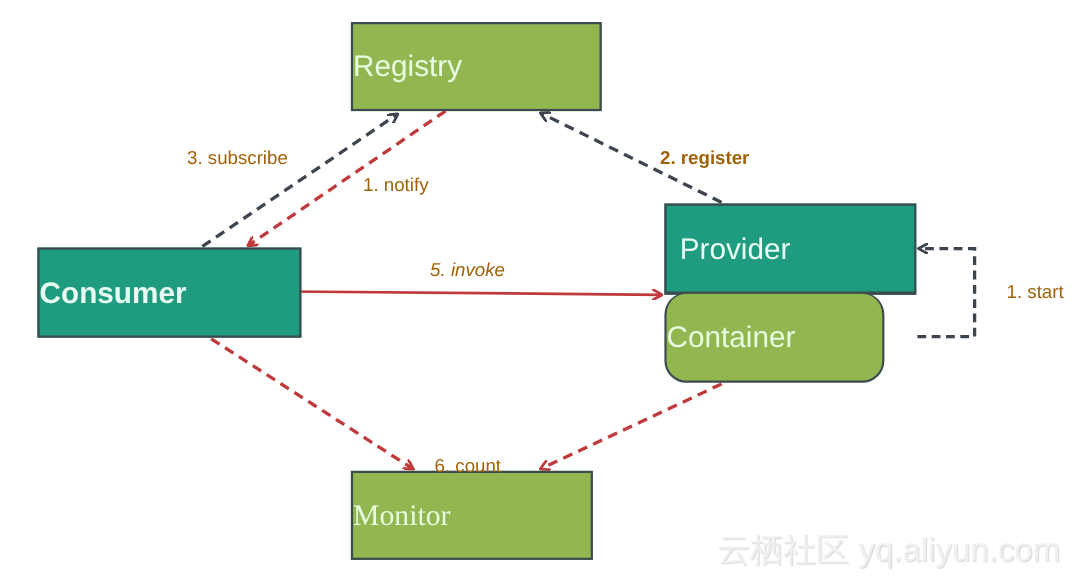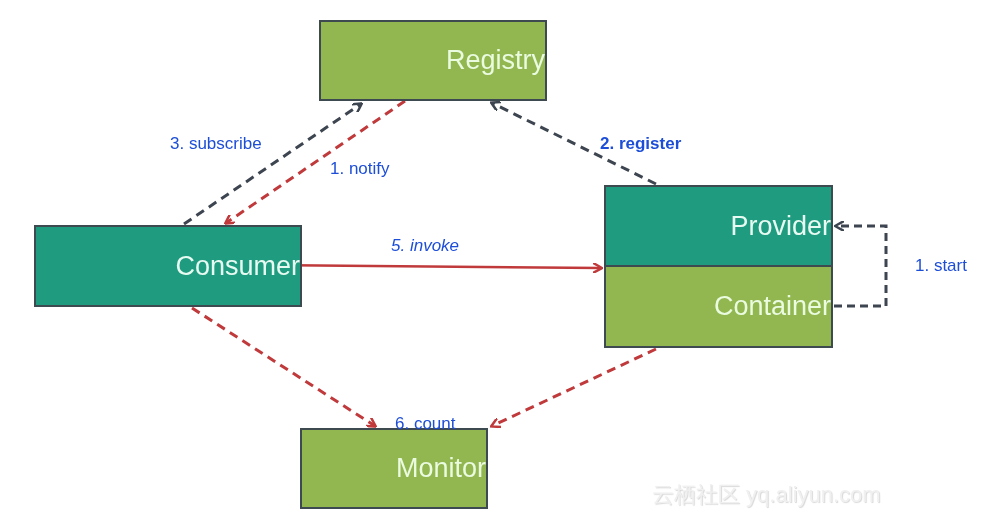--- a/index.html
+++ b/index.html
@@ -1,29 +1,29 @@
 <!DOCTYPE html>
 <html><head>
 <meta charset="utf-8">
 <style>
   html, body { margin: 0; padding: 0; background: #ffffff; }
   body { width: 989px; height: 526px; position: relative; overflow: hidden;
          font-family: "Liberation Sans", "DejaVu Sans", sans-serif; }
   .box { position: absolute; box-sizing: border-box; border: 2px solid #3d4a4f;
-         display: flex; align-items: center; justify-content: flex-end;
+         display: flex; align-items: center; justify-content: flex-start;
          color: #eafbe0; font-size: 27px; }
   .green { background: #92b750; }
   .teal { background: #1f9c80; color: #e8fbf2; }
   #registry { left: 319px; top: 20px; width: 228px; height: 81px; }
-  #consumer { left: 34px; top: 225px; width: 268px; height: 82px; }
-  #provider { left: 604px; top: 185px; width: 229px; height: 83px; border-bottom-width: 3px; }
-  #container { left: 604px; top: 266px; width: 229px; height: 82px; border-top-width: 1px; }
-  #monitor { left: 300px; top: 428px; width: 188px; height: 81px; }
-  .lbl { position: absolute; color: #1d4ed8; font-size: 17px; white-space: nowrap; }
-  #wm { position: absolute; left: 652px; top: 480px; font-size: 22px; color: #f0f0f0;
+  #consumer { left: 34px; top: 225px; width: 240px; height: 82px; font-weight: bold; }
+  #provider { left: 604px; top: 185px; width: 229px; height: 83px; border-bottom-width: 3px; padding-left: 12px; }
+  #container { left: 604px; top: 266px; width: 200px; height: 82px; border-top-width: 1px; border-radius: 20px; }
+  #monitor { left: 319px; top: 428px; width: 220px; height: 81px; font-family: Liberation Serif, serif; }
+  .lbl { position: absolute; color: #a16207; font-size: 17px; white-space: nowrap; }
+  #wm { position: absolute; left: 652px; top: 480px; font-size: 30px; color: #f0f0f0;
         text-shadow: 1px 1px 1px #d8d8d8; }
   svg { position: absolute; left: 0; top: 0; }
 </style>
 </head>
 <body>
 
 <svg width="989" height="526">
   <defs>
     <marker id="arDark" markerWidth="10" markerHeight="10" refX="8" refY="5" orient="auto" markerUnits="userSpaceOnUse">
       <path d="M0,0 L9,5 L0,10" fill="none" stroke="#3d4550" stroke-width="2.5"></path>

